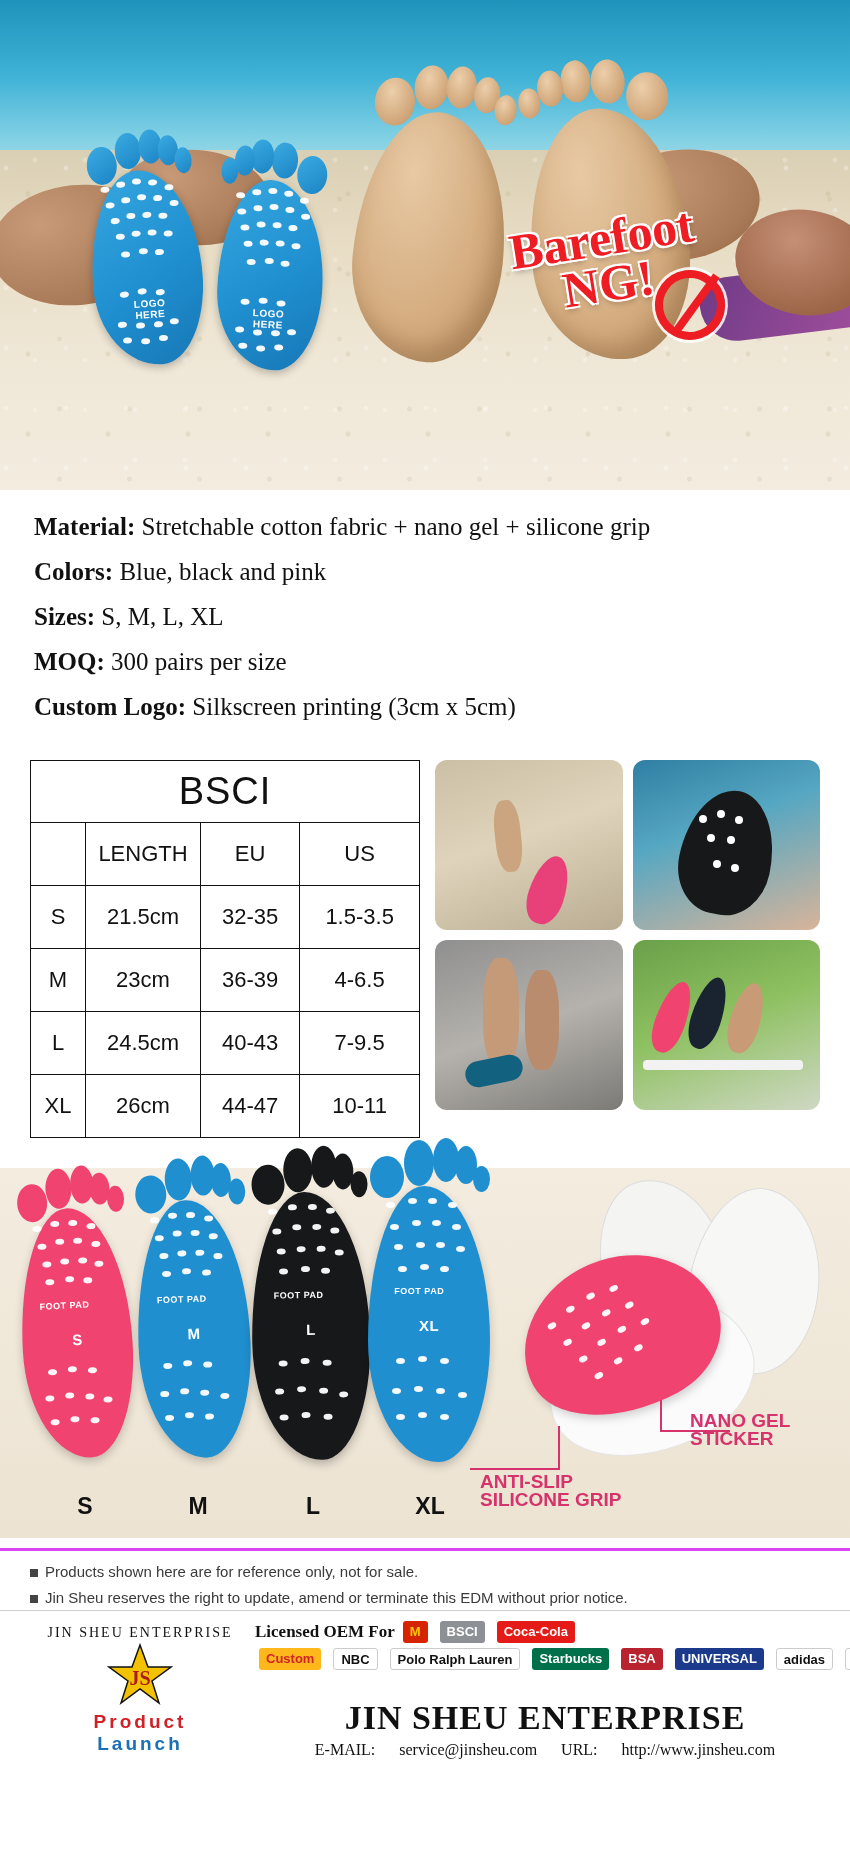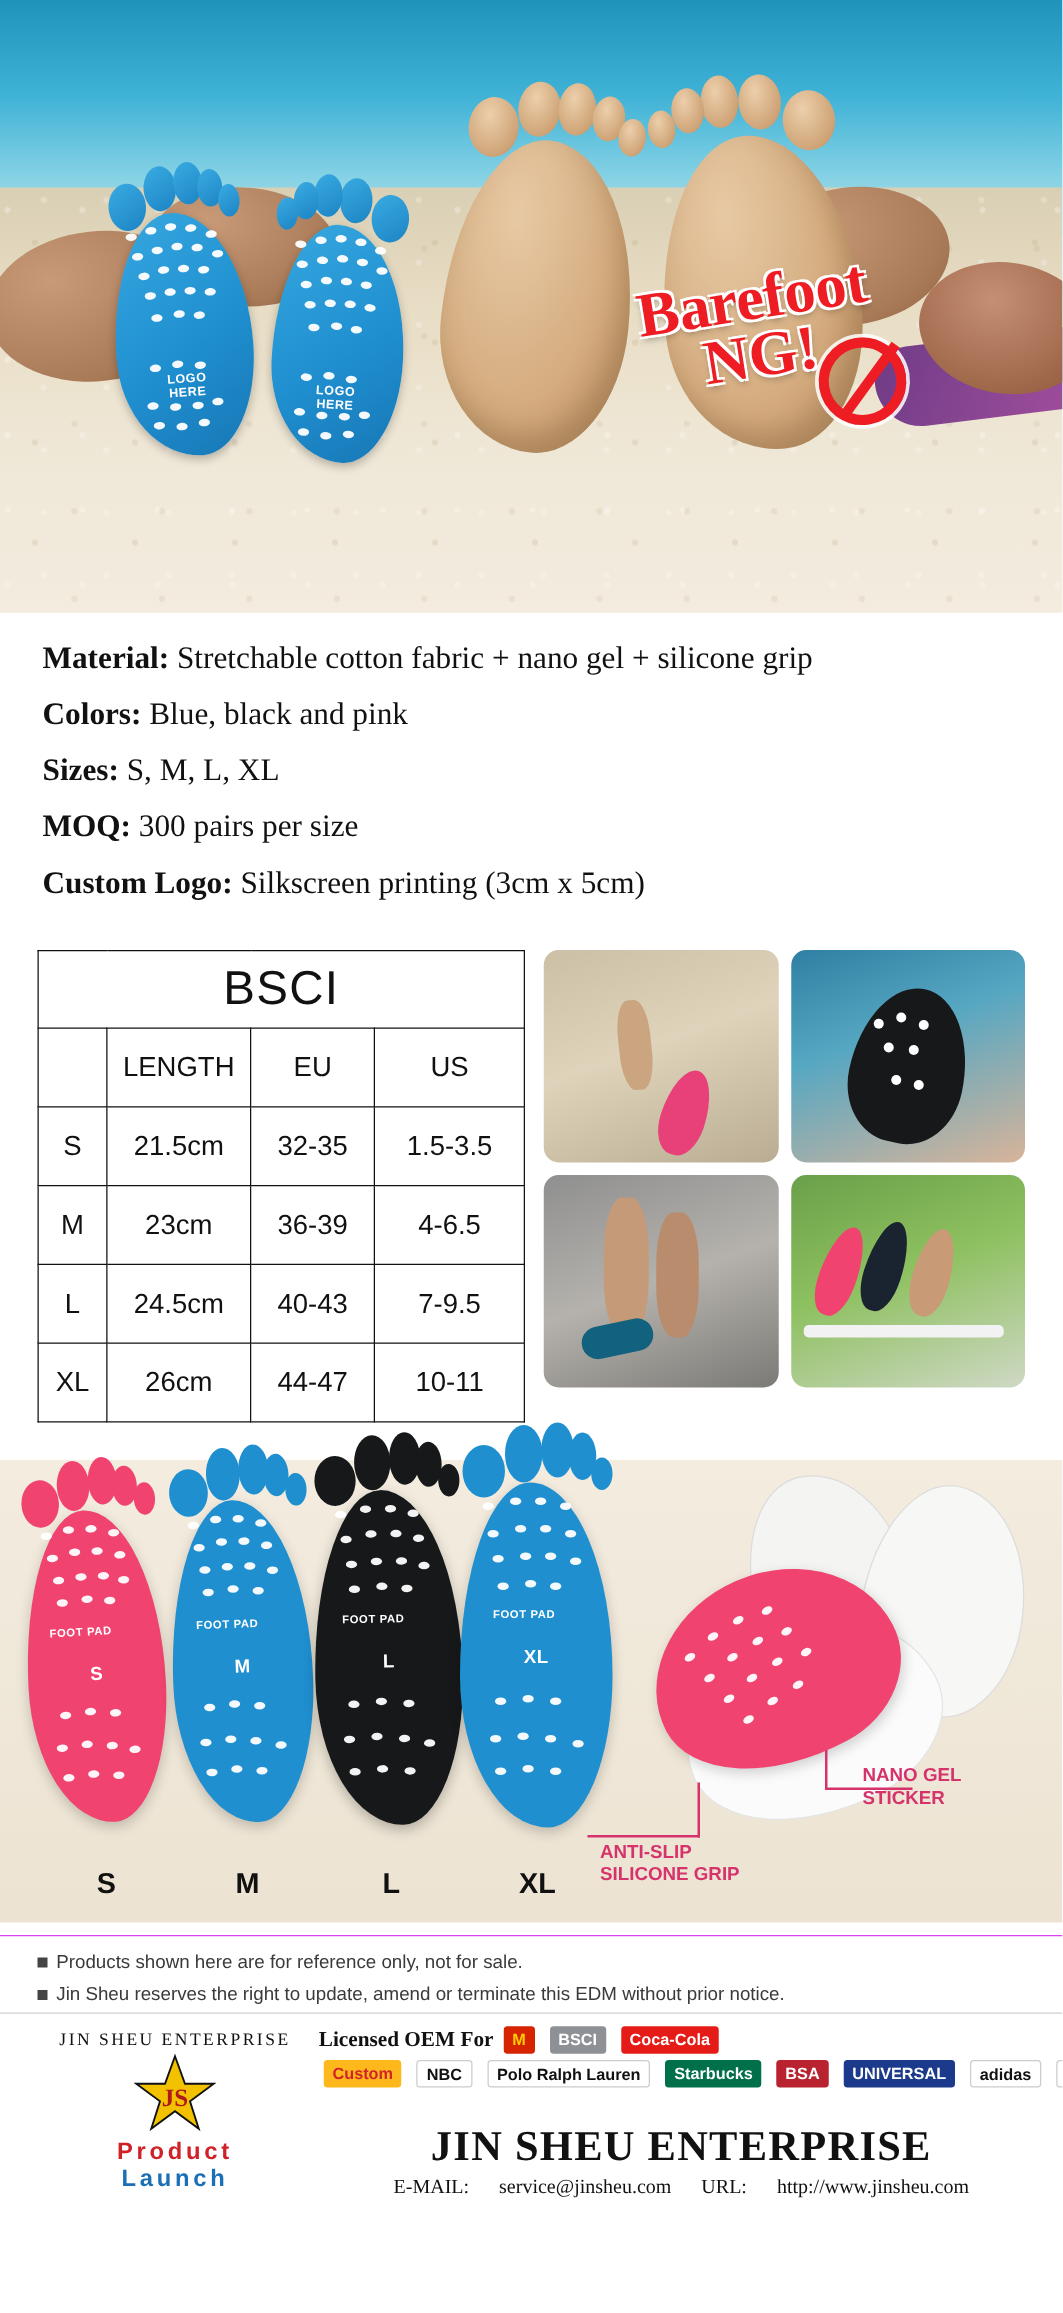--- a/index.html
+++ b/index.html
@@ -163,28 +163,28 @@
   
   .lineup { position:absolute; left:0; top:1168px; width:850px; height:370px;
             background: linear-gradient(to bottom, #f3ecdf, #ece3d2); }
   .lineup-foot { position:absolute; }
   .lineup-label {
     position:absolute; font-family:"Liberation Sans", sans-serif; font-weight:bold;
     font-size:23px; color:#111; top:325px; text-align:center; width:60px;
   }
   .callout-text {
     position:absolute; font-family:"Liberation Sans", sans-serif; font-weight:bold;
-    font-size:15px; color:#d6336c; line-height:18px;
+    font-size:19px; color:#d6336c; line-height:18px;
   }
   .callout-line { position:absolute; background:#d6336c; height:1.5px; }
 
   
   .disclaimer {
     position:absolute; left:0; top:1548px; width:850px; padding:8px 30px;
-    border-top:1px solid #d946ef;
+    border-top:3px solid #d946ef;
     font-family:"Liberation Sans", sans-serif; font-size:15px; color:#3a3a3a;
     line-height:26px;
   }
   .disclaimer .sq { display:inline-block; width:8px; height:8px; background:#444; margin-right:7px; vertical-align:middle; }
 
   
   .footer { position:absolute; left:0; top:1610px; width:850px; height:240px;
             border-top:1px solid #cfcfcf; }
   .js-logo { position:absolute; left:35px; top:14px; width:210px; text-align:center; }
   .js-arc {

